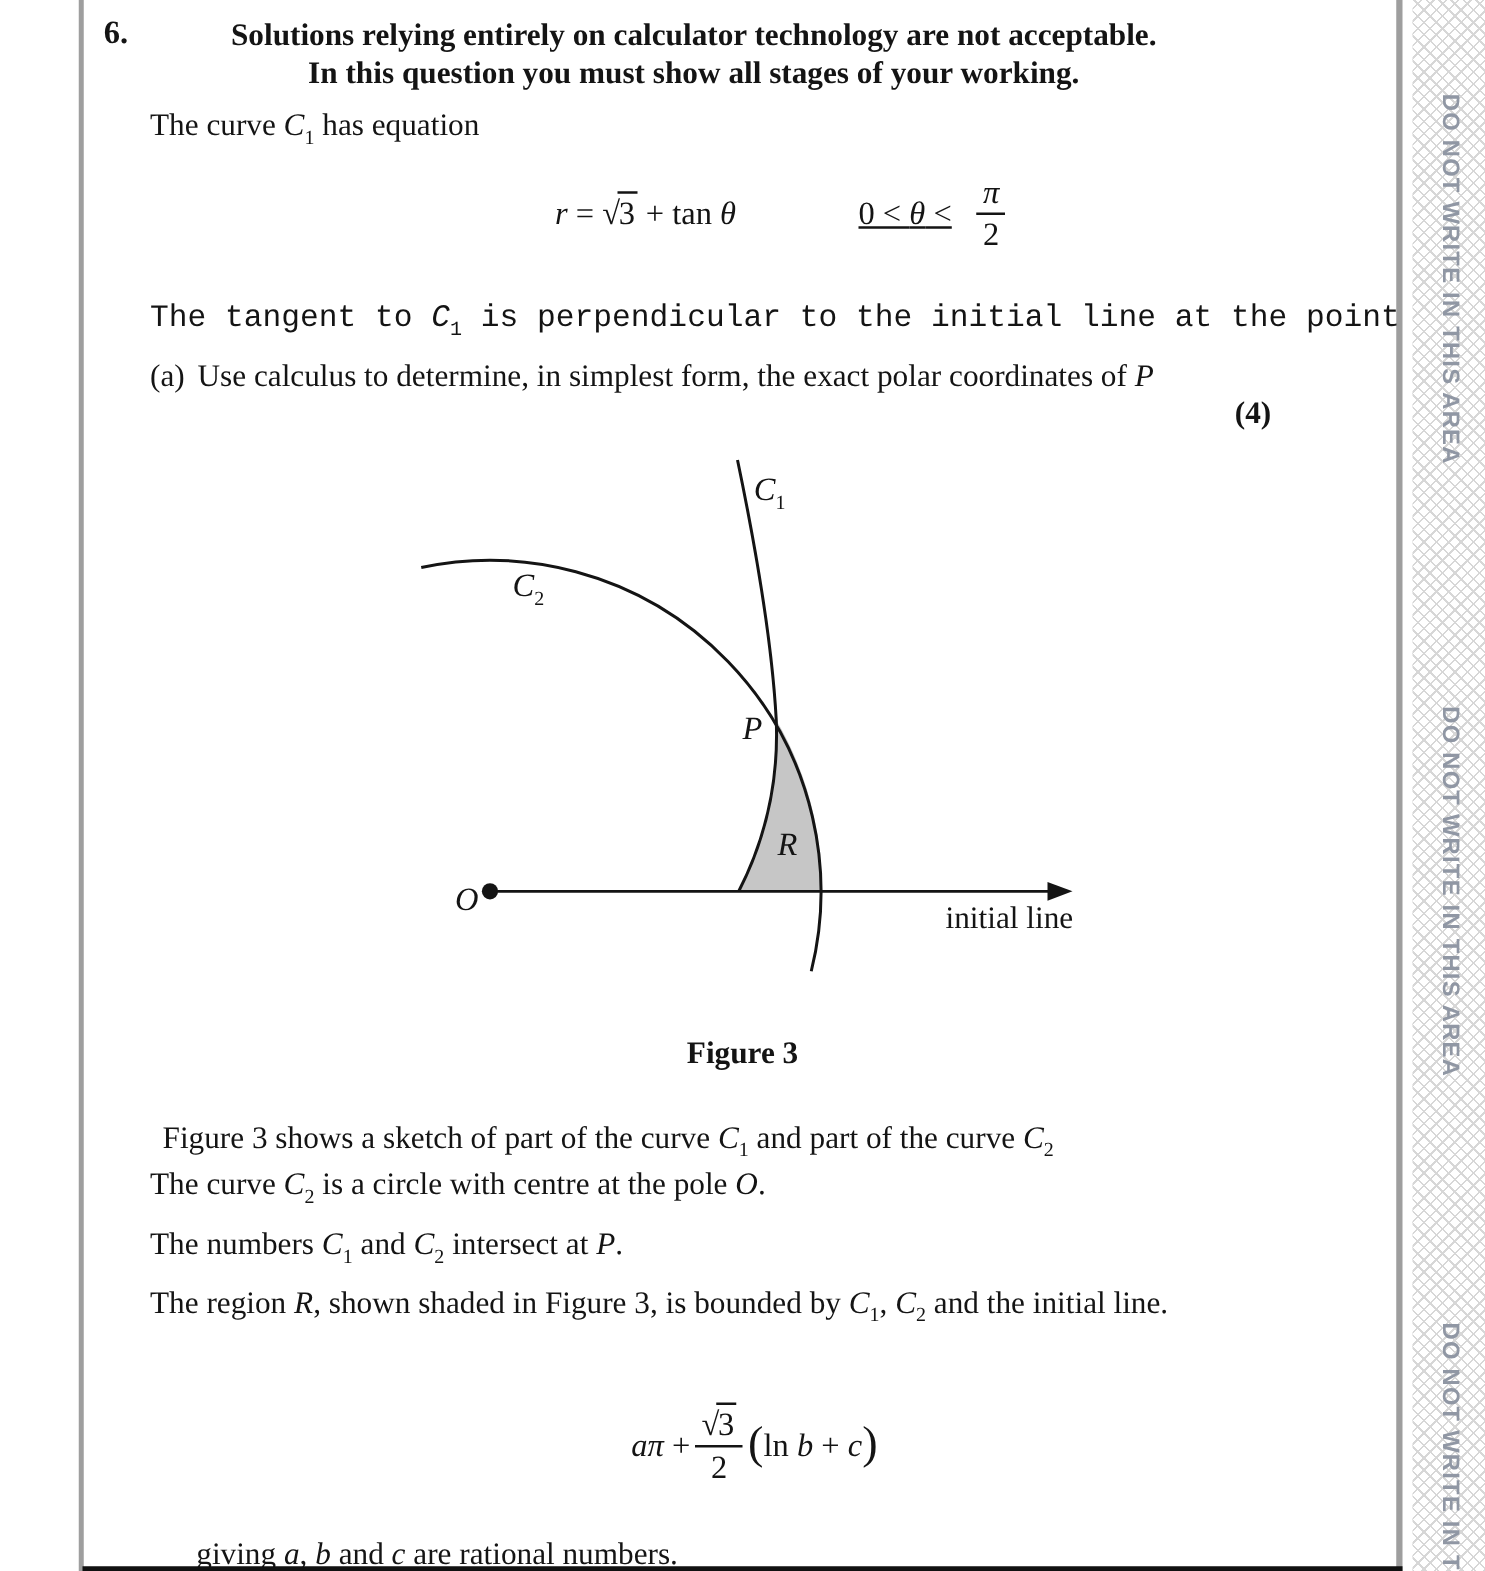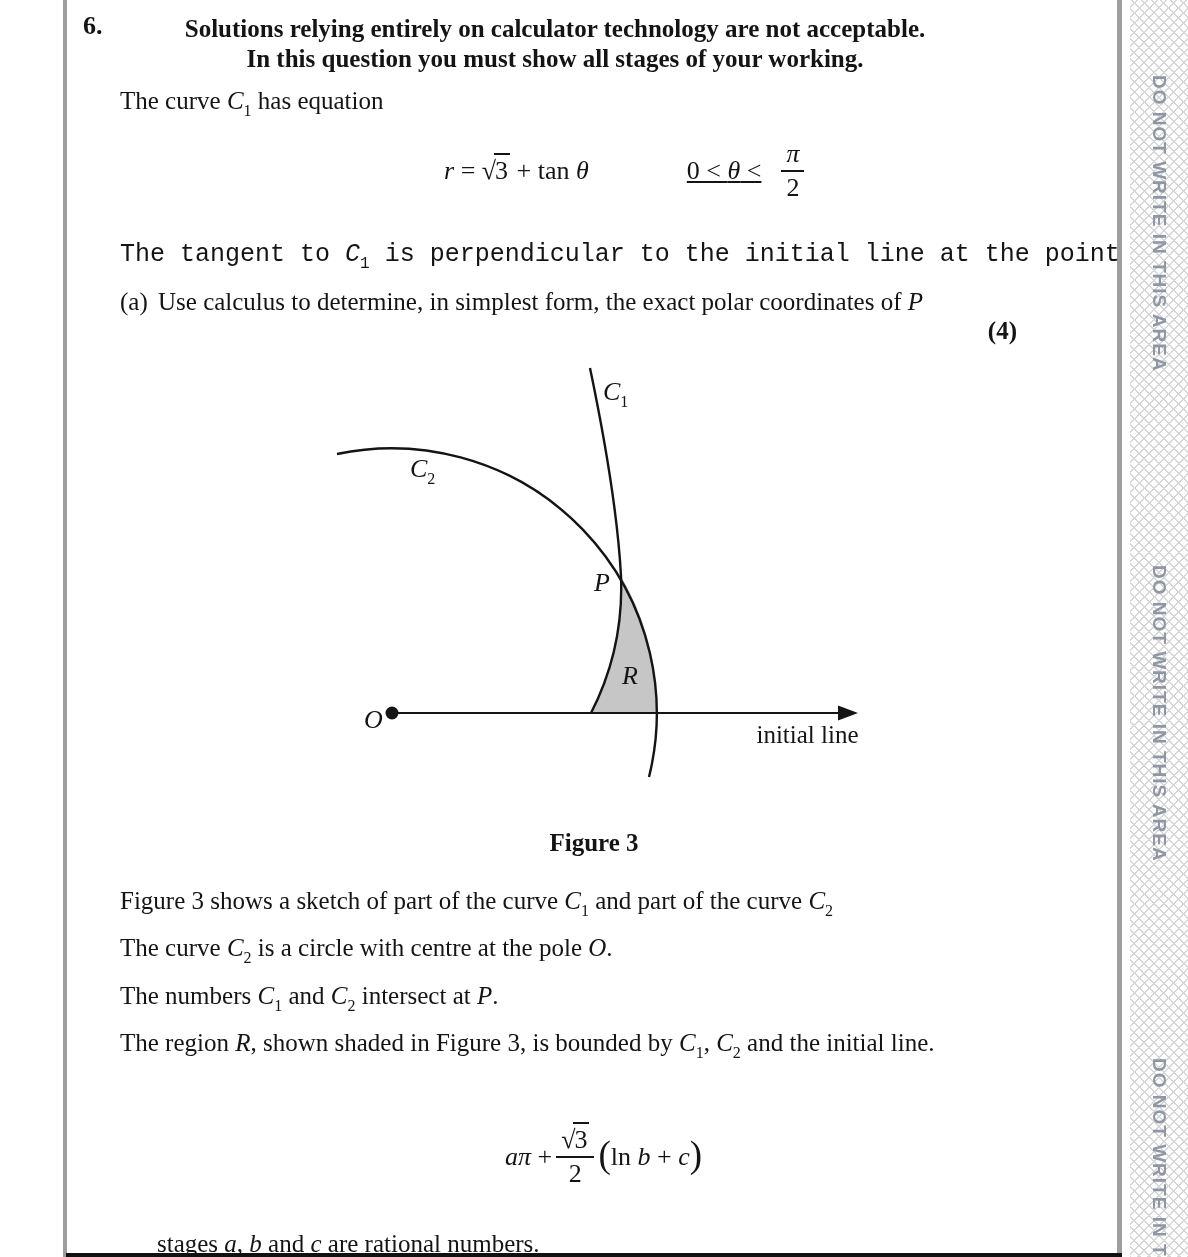--- a/index.html
+++ b/index.html
@@ -76,41 +76,41 @@
     <span class="fig-label" style="left:283px;top:19px;text-align:right;"><span class="it">C</span><span class="sub">1</span></span>
     <span class="fig-label" style="left:90px;top:96px;"><span class="it">C</span><span class="sub">2</span></span>
     <span class="fig-label it" style="left:274px;top:210px;">P</span>
     <span class="fig-label it" style="left:302px;top:303px;">R</span>
     <span class="fig-label it" style="left:44px;top:347px;">O</span>
     <span class="fig-label" style="left:435px;top:362px;width:105px;text-align:center;font-size:25px;">initial line</span>
   </div>
 
   <div class="abs body-text bold center-wrap" style="left:66px;top:828px;width:1056px;">Figure 3</div>
 
-  <p class="abs body-text" style="left:120px;top:886px;margin:0;"><span>Figure 3 shows a sketch of part of the curve </span><span class="it">C</span><span class="sub">1</span><span> and part of the curve </span><span class="it">C</span><span class="sub">2</span></p>
+  <p class="abs body-text" style="left:120px;top:886px;margin:10px;"><span>Figure 3 shows a sketch of part of the curve </span><span class="it">C</span><span class="sub">1</span><span> and part of the curve </span><span class="it">C</span><span class="sub">2</span></p>
 
   <p class="abs body-text" style="left:120px;top:933px;margin:0;"><span>The curve </span><span class="it">C</span><span class="sub">2</span><span> is a circle with centre at the pole </span><span class="it">O</span><span>.</span></p>
 
   <p class="abs body-text" style="left:120px;top:981px;margin:0;"><span>The numbers </span><span class="it">C</span><span class="sub">1</span><span> and </span><span class="it">C</span><span class="sub">2</span><span> intersect at </span><span class="it">P</span><span>.</span></p>
 
   <p class="abs body-text" style="left:120px;top:1028px;margin:0;text-align:center;"><span>The region </span><span class="it">R</span><span>, shown shaded in Figure 3, is bounded by </span><span class="it">C</span><span class="sub">1</span><span>, </span><span class="it">C</span><span class="sub">2</span><span> and the initial line.</span></p>
 
 
   <div class="abs eqrow" style="left:505px;top:1125px;text-align:center;">
     <span><span class="it">a</span><span class="it">π</span><span> + </span></span>
     <span class="frac">
         <span class="fnum"><span>√</span><span class="radicand">3</span></span>
         <span class="fden">2</span>
       </span>
     <span class="bigp">(</span>
     <span><span>ln </span><span class="it">b</span><span> + </span><span class="it">c</span></span>
     <span class="bigp">)</span>
   </div>
 
-  <p class="abs body-text" style="left:157px;top:1229px;margin:0;"><span>stages </span><span class="it">a</span><span>, </span><span class="it">b</span><span> and </span><span class="it">c</span><span> are rational numbers.</span></p>
+  <p class="abs body-text" style="left:157px;top:1229px;margin:0;"><span>giving </span><span class="it">a</span><span>, </span><span class="it">b</span><span> and </span><span class="it">c</span><span> are rational numbers.</span></p>
 
   <div class="abs" style="left:66px;top:1253px;width:1056px;height:4px;background:#111;"></div>
 
   <div class="margin-strip">
     <span class="vtext" style="top:75px;">DO NOT WRITE IN THIS AREA</span>
     <span class="vtext" style="top:565px;">DO NOT WRITE IN THIS AREA</span>
     <span class="vtext" style="top:1058px;">DO NOT WRITE IN THIS AREA</span>
   </div>
 
 </div>

